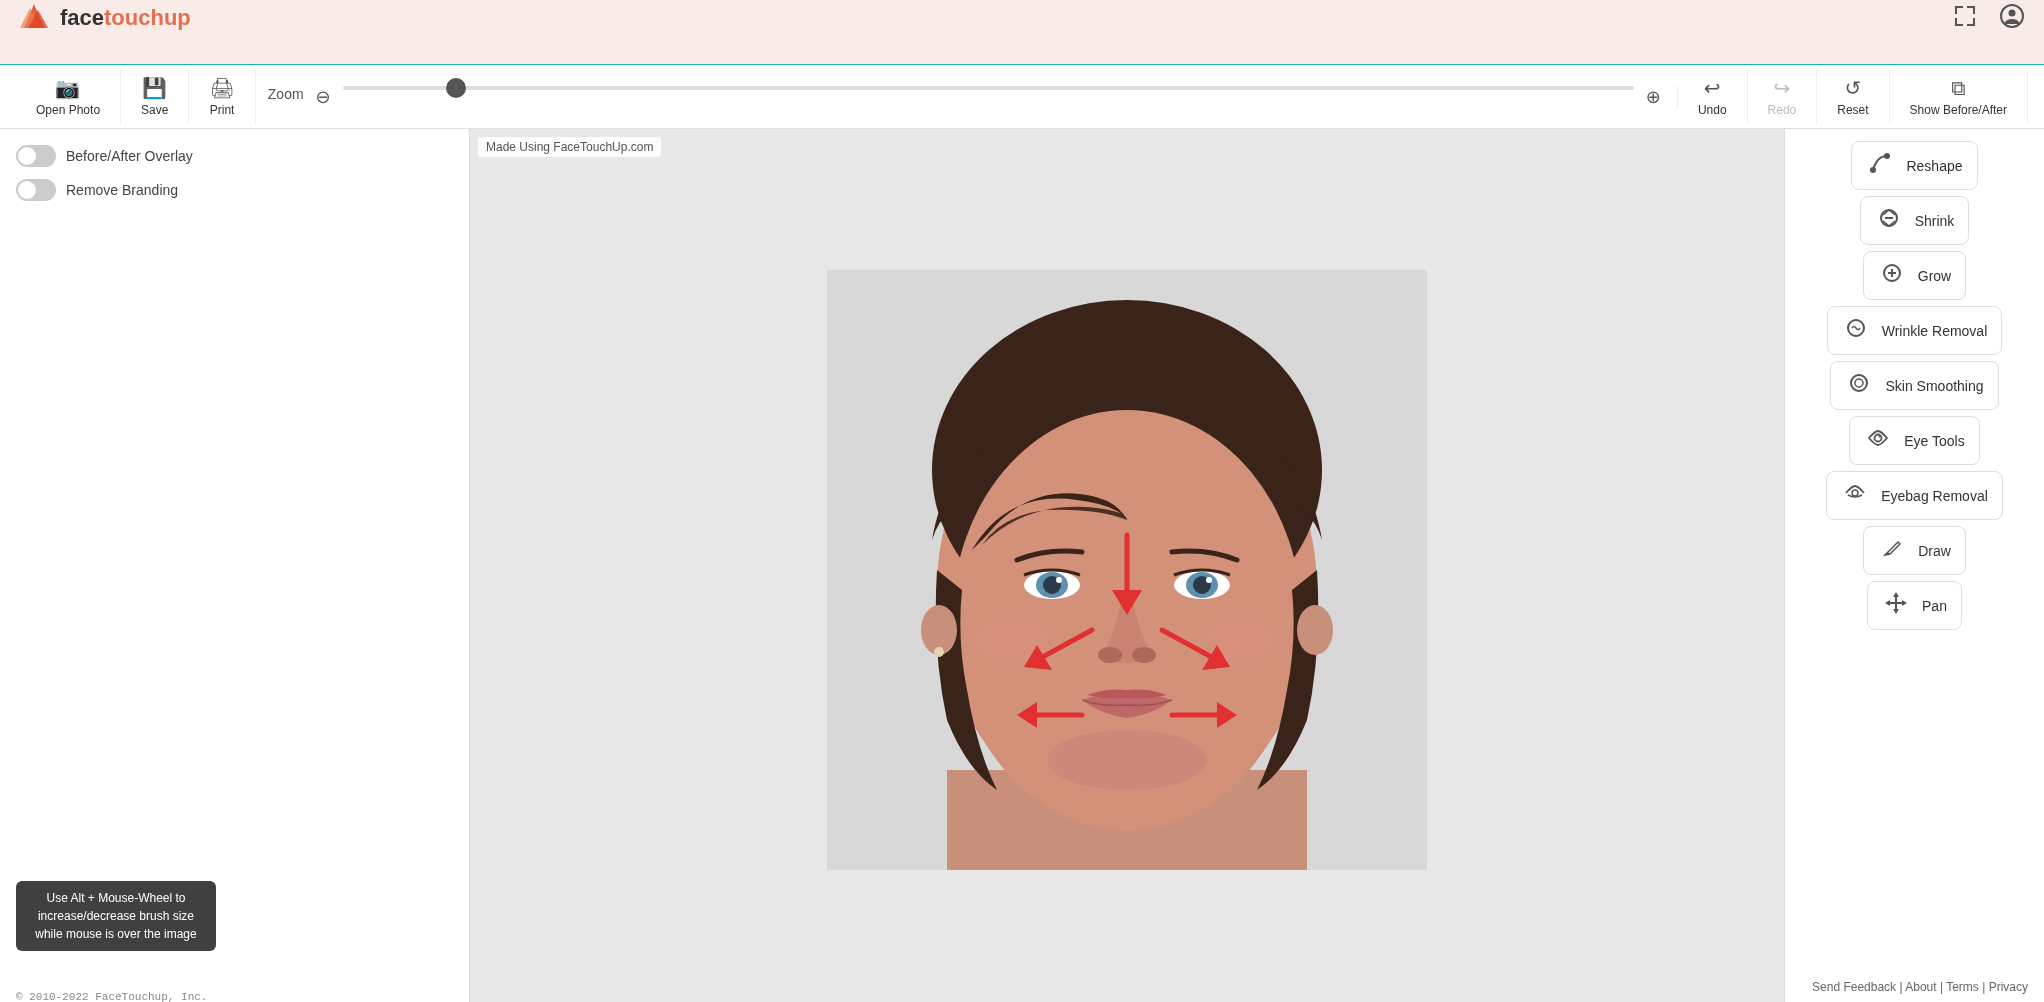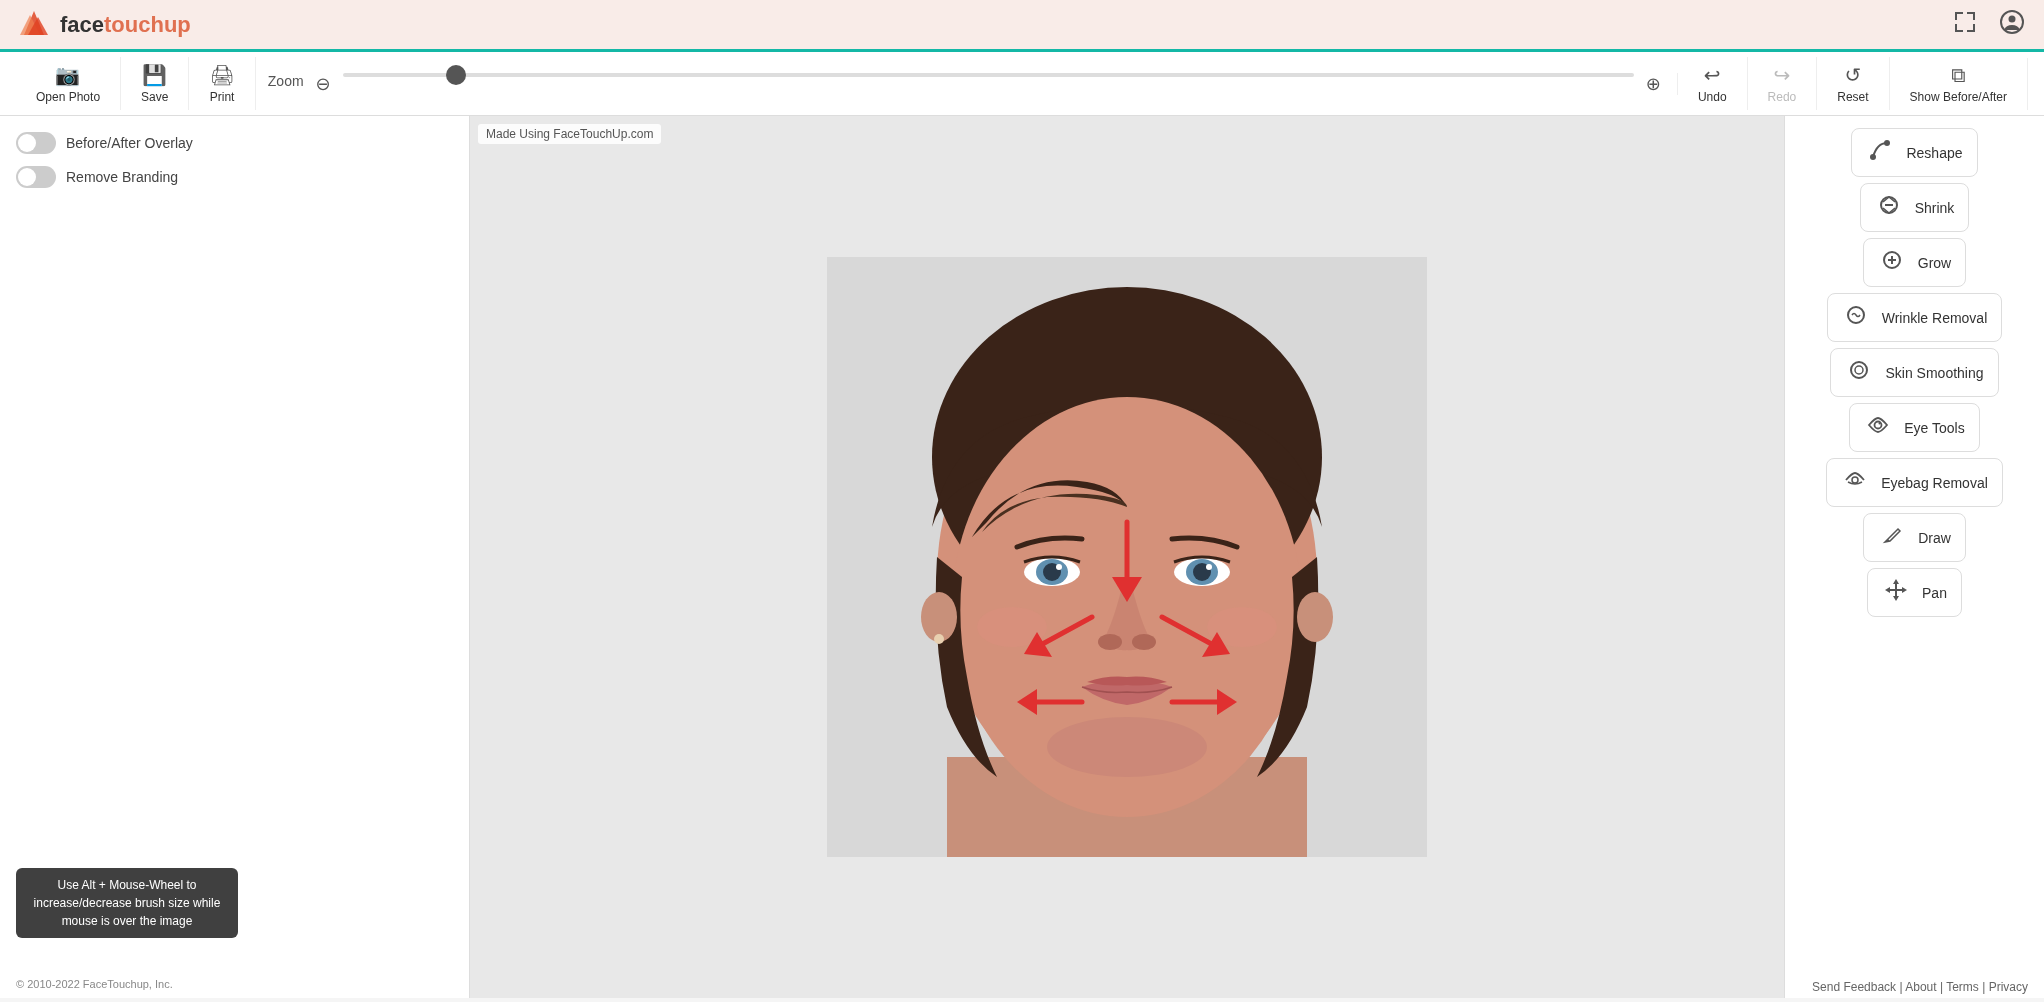--- a/index.html
+++ b/index.html
@@ -1,25 +1,25 @@
 <!DOCTYPE html>
 <html><head>
   <meta charset="utf-8">
   <style>
     * { box-sizing: border-box; margin: 0; padding: 0; }
     body { font-family: -apple-system, BlinkMacSystemFont, 'Segoe UI', sans-serif; background: #f5f5f5; height: 1002px; width: 2044px; overflow: hidden; }
 
     
     #header {
       background: #f9ece8;
-      height: 52px;
-      display: flex;
-      align-items: center;
+      height: 65px;
+      display: flex;
+      align-items: flex-start;
       padding: 0 16px;
-      border-bottom: 3px solid #14b8a6;
+      border-bottom: 1px solid #14b8a6;
     }
     #logo {
       display: flex;
       align-items: center;
       gap: 8px;
       font-size: 22px;
       font-weight: 700;
       color: #333;
     }
     .logo-icon {
@@ -184,32 +184,33 @@
     
     .brush-tooltip {
       position: absolute;
       bottom: 60px;
       left: 16px;
       background: rgba(0,0,0,0.75);
       color: #fff;
       font-size: 12px;
       padding: 8px 12px;
       border-radius: 6px;
-      width: 222px;
+      width: 200px;
       line-height: 1.5;
       text-align: center;
     }
 
     
     .footer-left {
       position: absolute;
       bottom: 8px;
       left: 16px;
       font-size: 11px;
       color: #888;
+      font-family: Liberation Mono, monospace;
     }
 
     
     #canvas-area {
       flex: 1;
       background: #e8e8e8;
       position: relative;
       overflow: hidden;
     }
     .watermark {

